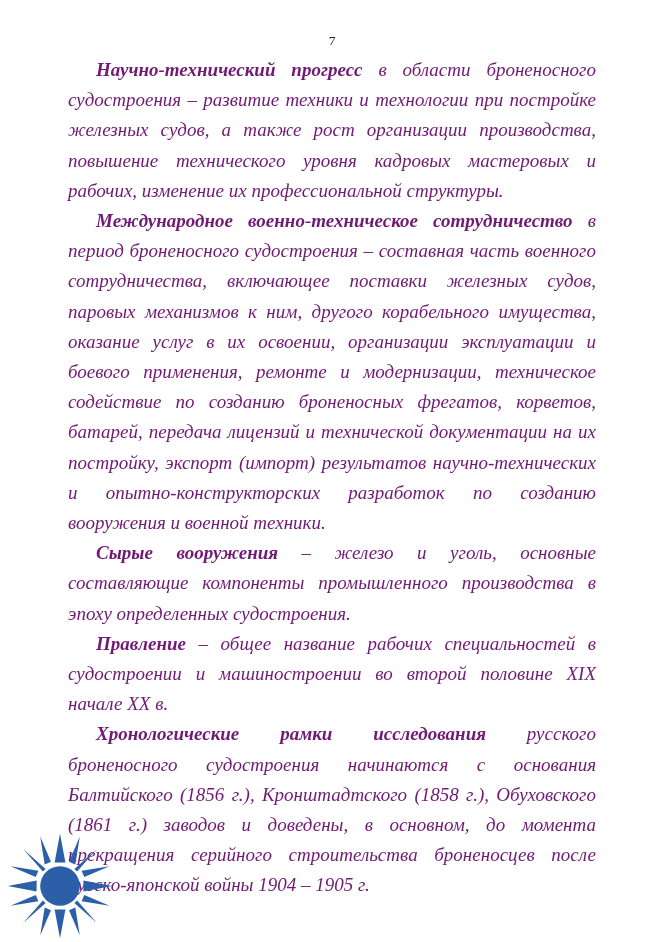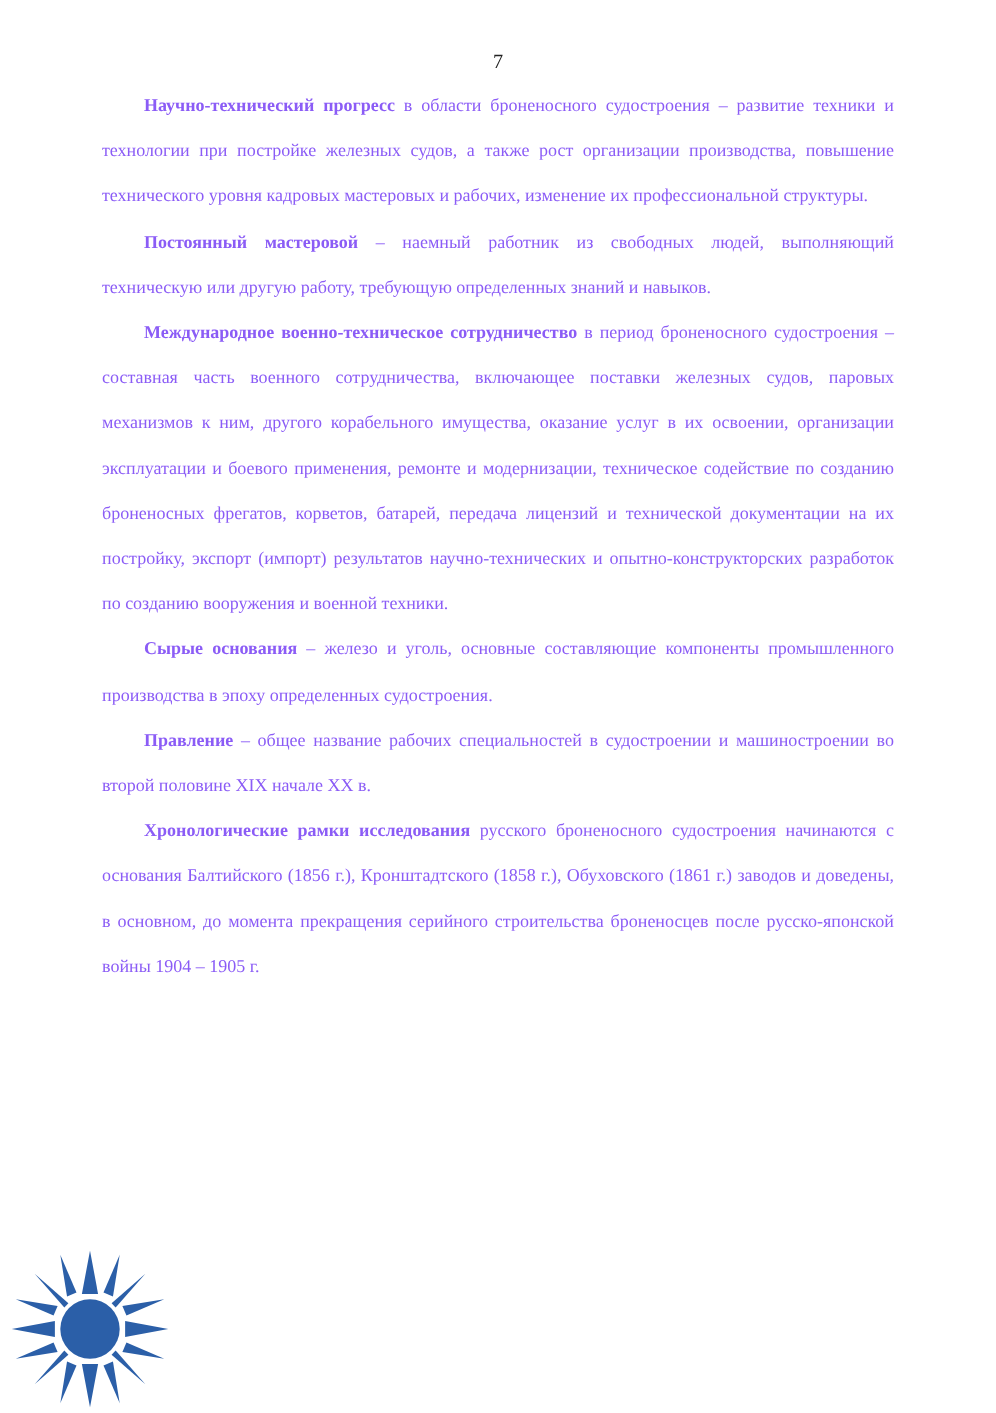--- a/index.html
+++ b/index.html
@@ -34,24 +34,25 @@
   .content {
     position: absolute;
     top: 55px;
     left: 68px;
     width: 528px;
   }
   p.para {
     margin: 0 0 0 0;
     text-indent: 28px;
     text-align: justify;
-    font-size: 12px;
+    font-size: 19px;
     line-height: 30.2px;
-    color: #8b5cf6;
+    color: #701a75;
     hyphens: none;
+    font-style: italic;
   }
   p.para b {
     font-weight: bold;
   }
   .watermark {
     position: absolute;
     left: 0;
     bottom: -6px;
     width: 664px;
     height: 140px;
@@ -83,27 +84,26 @@
 
 <div class="page">
 
   <div class="page-number">7</div>
 
   <div class="content">
 
     <p class="para"><b>Научно-технический прогресс</b><span> в области броненосного судостроения – развитие техники и технологии при постройке железных судов, а также рост организации производства, повышение технического уровня кадровых мастеровых и рабочих, изменение их профессиональной структуры.</span></p>
 
 
-    <p class="para"><b>Постоянный мастеровой</b><span> – наемный работник из свободных людей, выполняющий техническую или другую работу, требующую определенных знаний и навыков.</span></p>
 
 
 
     <p class="para"><b>Международное военно-техническое сотрудничество</b><span> в период броненосного судостроения – составная часть военного сотрудничества, включающее поставки железных судов, паровых механизмов к ним, другого корабельного имущества, оказание услуг в их освоении, организации эксплуатации и боевого применения, ремонте и модернизации, техническое содействие по созданию броненосных фрегатов, корветов, батарей, передача лицензий и технической документации на их постройку, экспорт (импорт) результатов научно-технических и опытно-конструкторских разработок по созданию вооружения и военной техники.</span></p>
 
-    <p class="para"><b>Сырые основания</b><span> – железо и уголь, основные составляющие компоненты промышленного производства в эпоху определенных судостроения.</span></p>
+    <p class="para"><b>Сырые вооружения</b><span> – железо и уголь, основные составляющие компоненты промышленного производства в эпоху определенных судостроения.</span></p>
 
     <p class="para"><b>Правление</b><span> – общее название рабочих специальностей в судостроении и машиностроении во второй половине XIX начале XX в.</span></p>
 
     <p class="para"><b>Хронологические рамки исследования</b><span> русского броненосного судостроения начинаются с основания Балтийского (1856 г.), Кронштадтского (1858 г.), Обуховского (1861 г.) заводов и доведены, в основном, до момента прекращения серийного строительства броненосцев после русско-японской войны 1904 – 1905 г.</span></p>
 
   </div>
 
   <div class="watermark">
     <svg class="wm-sun" viewBox="0 0 120 120">
       <g fill="#2b5fa8">

